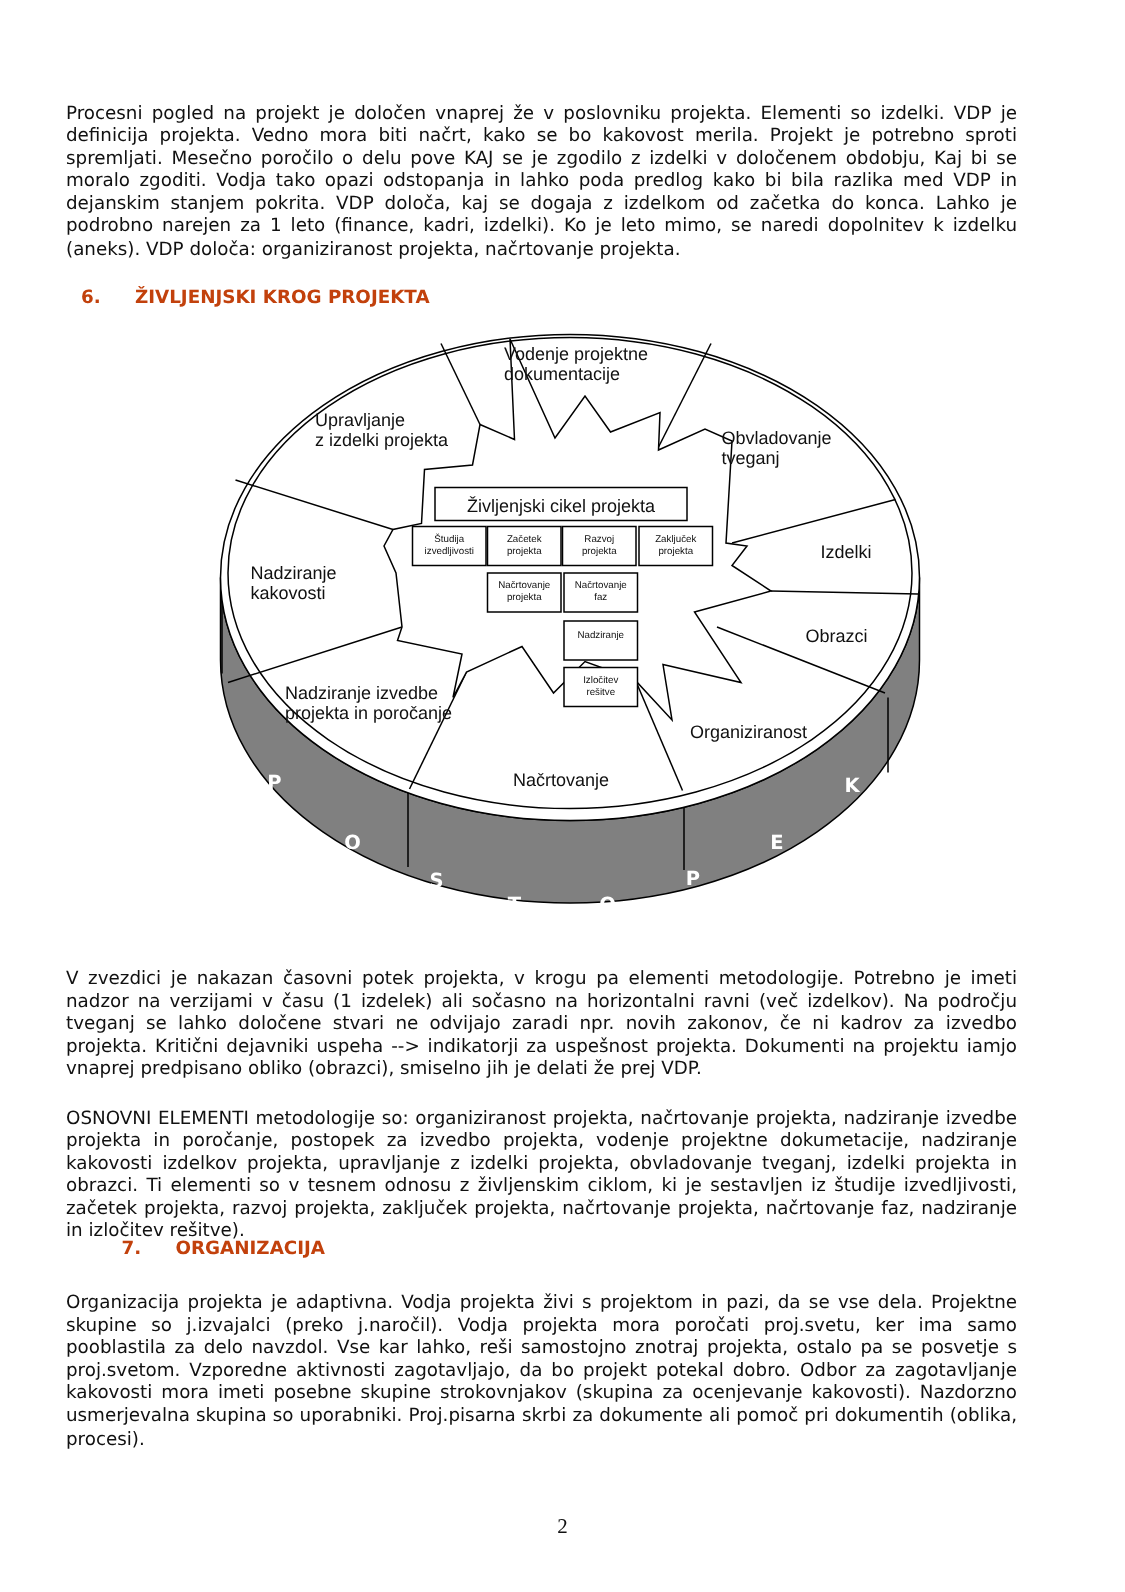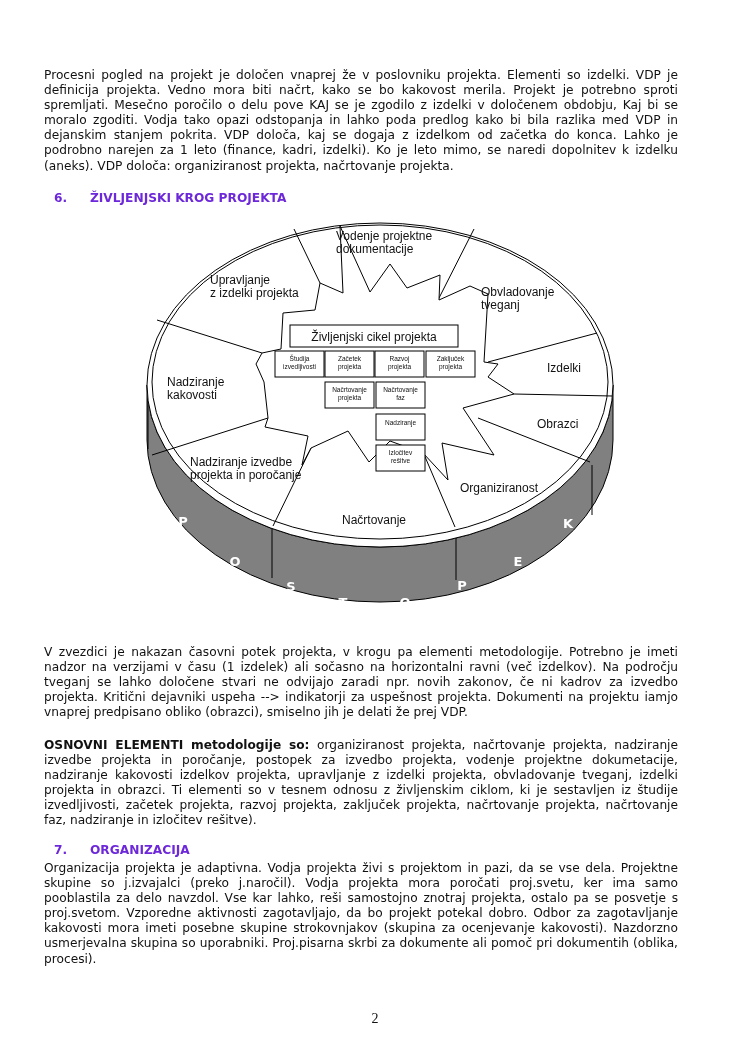--- a/index.html
+++ b/index.html
@@ -1,30 +1,30 @@
 <!DOCTYPE html>
 <html><head>
 <meta charset="utf-8">
 <style>
   html, body { margin: 0; padding: 0; background: #ffffff; }
   body { width: 750px; height: 1061px; position: relative; overflow: hidden;
          font-family: "DejaVu Sans", sans-serif; color: #111; }
   .para { position: absolute; left: 44px; width: 634px; font-size: 12.2px;
           line-height: 15.1px; text-align: justify; margin: 0; }
   .heading { position: absolute; left: 54px; font-size: 12.2px; font-weight: bold;
-             color: #6d28d9; margin: 0; }
+             color: #c2410c; margin: 0; }
   .heading .num { display: inline-block; width: 36px; }
   .page-num { position: absolute; left: 0; width: 750px; top: 1011px; text-align: center;
               font-family: "Liberation Serif", serif; font-size: 14px; color: #111; }
   svg text { font-family: "Liberation Sans", sans-serif; fill: #111; }
   .lbl { font-size: 12px; }
   .box-lbl { font-size: 6.5px; }
   .box-title { font-size: 12px; }
   .rim-letter { font-family: "DejaVu Sans", sans-serif; font-size: 13px; font-weight: bold; fill: #ffffff; }
-  b.strong { font-weight: bold; margin-top: 48px; }
+  b.strong { font-weight: normal; margin-top: 48px; }
 </style>
 </head>
 <body>
 
 <p class="para" style="top:68px;">Procesni pogled na projekt je določen vnaprej že v poslovniku projekta. Elementi so izdelki. VDP je definicija projekta. Vedno mora biti načrt, kako se bo kakovost merila. Projekt je potrebno sproti spremljati. Mesečno poročilo o delu pove KAJ se je zgodilo z izdelki v določenem obdobju, Kaj bi se moralo zgoditi. Vodja tako opazi odstopanja in lahko poda predlog kako bi bila razlika med VDP in dejanskim stanjem pokrita. VDP določa, kaj se dogaja z izdelkom od začetka do konca. Lahko je podrobno narejen za 1 leto (finance, kadri, izdelki). Ko je leto mimo, se naredi dopolnitev k izdelku (aneks). VDP določa: organiziranost projekta, načrtovanje projekta.</p>
 
 <h2 class="heading" style="top:191px;">
   <span class="num">6.</span><span>ŽIVLJENJSKI KROG PROJEKTA</span>
 </h2>
 
@@ -99,19 +99,19 @@
       <text x="568" y="528" class="rim-letter" text-anchor="middle">K</text>
     </g>
 </svg>
 
 <p class="para" style="top:645px;">V zvezdici je nakazan časovni potek projekta, v krogu pa elementi metodologije. Potrebno je imeti nadzor na verzijami v času (1 izdelek) ali sočasno na horizontalni ravni (več izdelkov). Na področju tveganj se lahko določene stvari ne odvijajo zaradi npr. novih zakonov, če ni kadrov za izvedbo projekta. Kritični dejavniki uspeha --&gt; indikatorji za uspešnost projekta. Dokumenti na projektu iamjo vnaprej predpisano obliko (obrazci), smiselno jih je delati že prej VDP.</p>
 
 <p class="para" style="top:738px;">
   <b class="strong">OSNOVNI ELEMENTI metodologije so:</b><span> organiziranost projekta, načrtovanje projekta, nadziranje izvedbe projekta in poročanje, postopek za izvedbo projekta, vodenje projektne dokumetacije, nadziranje kakovosti izdelkov projekta, upravljanje z izdelki projekta, obvladovanje tveganj, izdelki projekta in obrazci. Ti elementi so v tesnem odnosu z življenskim ciklom, ki je sestavljen iz študije izvedljivosti, začetek projekta, razvoj projekta, zaključek projekta, načrtovanje projekta, načrtovanje faz, nadziranje in izločitev rešitve).</span>
 </p>
 
-<h2 class="heading" style="top:843px;">
+<h2 class="heading" style="top:825px;margin-left:27px;">
   <span class="num">7.</span><span>ORGANIZACIJA</span>
 </h2>
 
 <p class="para" style="top:861px;">Organizacija projekta je adaptivna. Vodja projekta živi s projektom in pazi, da se vse dela. Projektne skupine so j.izvajalci (preko j.naročil). Vodja projekta mora poročati proj.svetu, ker ima samo pooblastila za delo navzdol. Vse kar lahko, reši samostojno znotraj projekta, ostalo pa se posvetje s proj.svetom. Vzporedne aktivnosti zagotavljajo, da bo projekt potekal dobro. Odbor za zagotavljanje kakovosti mora imeti posebne skupine strokovnjakov (skupina za ocenjevanje kakovosti). Nazdorzno usmerjevalna skupina so uporabniki. Proj.pisarna skrbi za dokumente ali pomoč pri dokumentih (oblika, procesi).</p>
 
 <div class="page-num">2</div>
 
 </body></html>

